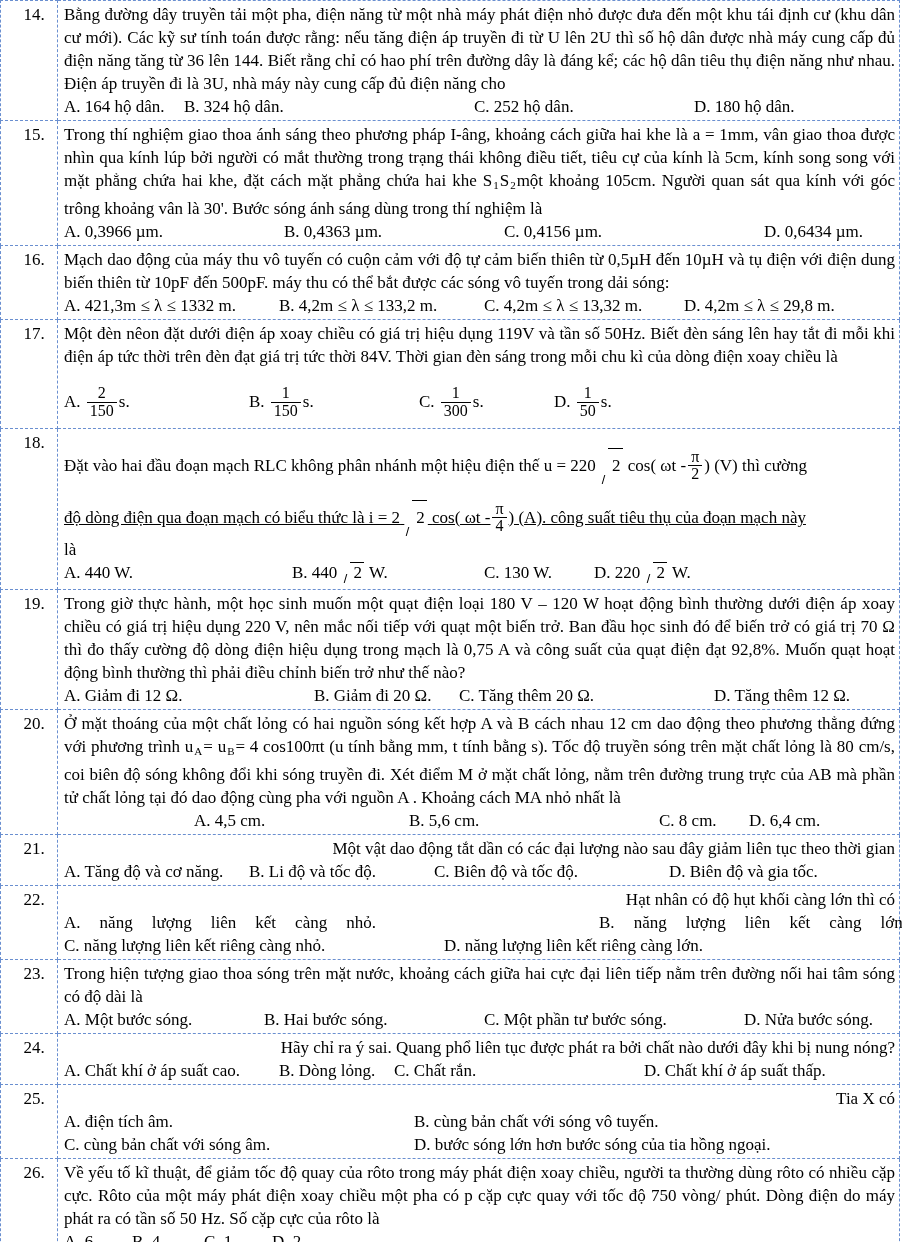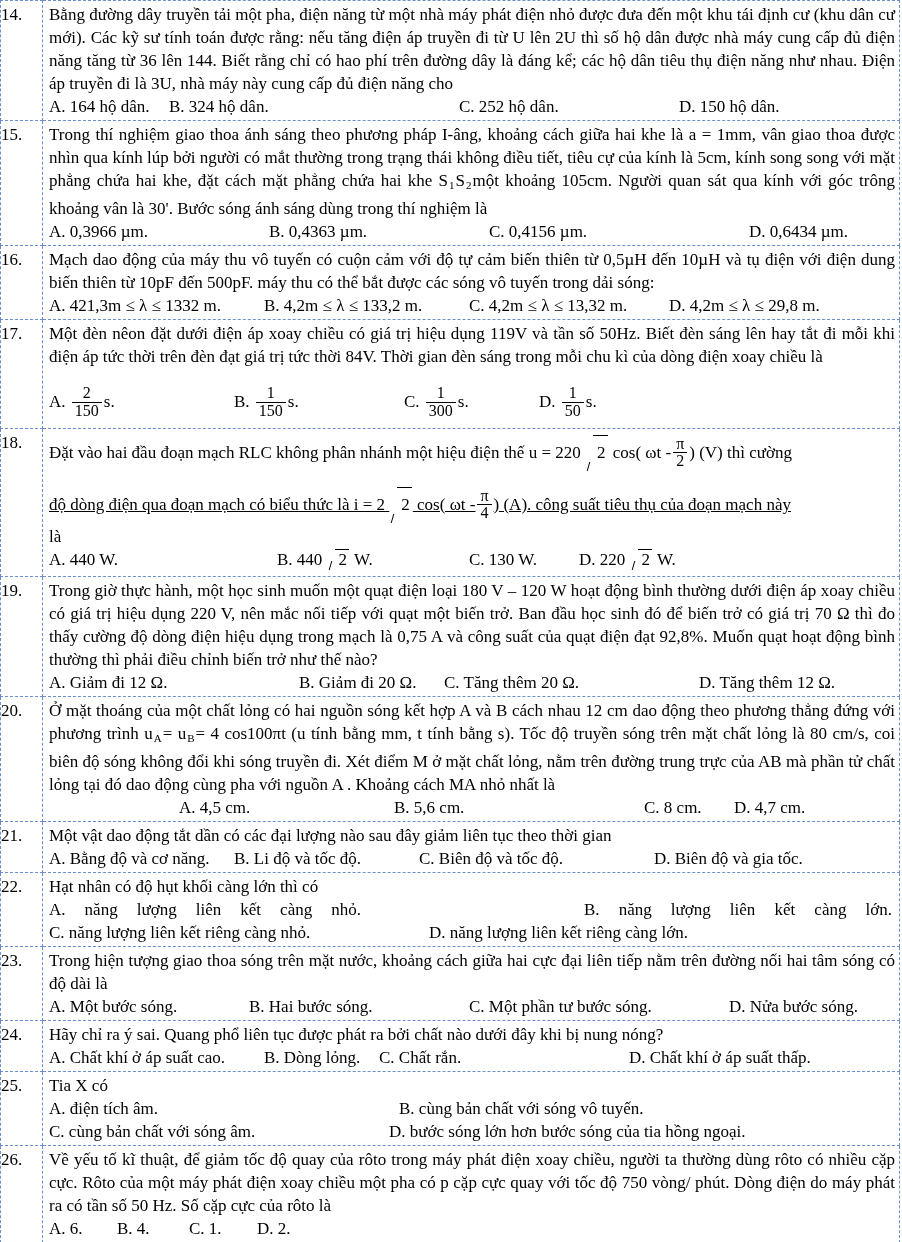--- a/index.html
+++ b/index.html
@@ -30,22 +30,22 @@
   }
 
   table.exam tr {
     vertical-align: top;
   }
 
   td.qnum {
     width: 36px;
     border-right: 1px dashed #6a8fd0;
     border-bottom: 1px dashed #6a8fd0;
-    text-align: left;
-    padding: 2px 5px 2px 0;
+    text-align: center;
+    padding: 2px 5px 2px 15px;
     font-size: 17px;
     line-height: 23px;
     white-space: nowrap;
     margin-top: 25px;
   }
 
   td.qbody {
     border-bottom: 1px dashed #6a8fd0;
     border-right: 1px dashed #6a8fd0;
     padding: 2px 4px 2px 6px;
@@ -58,21 +58,21 @@
     border-top: 1px dashed #6a8fd0;
   }
   td.qnum {
     border-left: 1px dashed #6a8fd0;
   }
 
   .stem {
     text-align: justify;
     text-justify: inter-word;
   }
-  .stem.nojust { text-align: left; }
+  .stem.nojust { text-align: right; }
 
   
   .row-tabs { display: block; width: 100%; position: relative; height: 23px; }
   .row-tabs .opt { position: absolute; top: 0; }
 
   .frac {
     display: inline-block;
     vertical-align: middle;
     text-align: center;
     line-height: 1.05;
@@ -124,21 +124,21 @@
 
   <tbody>
         <tr>
     <td class="qnum">14.</td>
     <td class="qbody">
       <div class="stem">Bằng đường dây truyền tải một pha, điện năng từ một nhà máy phát điện nhỏ được đưa đến một khu tái định cư (khu dân cư mới). Các kỹ sư tính toán được rằng: nếu tăng điện áp truyền đi từ U lên 2U thì số hộ dân được nhà máy cung cấp đủ điện năng tăng từ 36 lên 144. Biết rằng chỉ có hao phí trên đường dây là đáng kể; các hộ dân tiêu thụ điện năng như nhau. Điện áp truyền đi là 3U, nhà máy này cung cấp đủ điện năng cho</div>
       <div class="row-tabs">
         <span class="opt" style="left:0px">A. 164 hộ dân.</span>
         <span class="opt" style="left:120px">B. 324 hộ dân.</span>
         <span class="opt" style="left:410px">C. 252 hộ dân.</span>
-        <span class="opt" style="left:630px">D. 150 hộ dân.</span>
+        <span class="opt" style="left:630px">D. 180 hộ dân.</span>
       </div>
     </td>
   </tr>
 
   <tr>
     <td class="qnum">15.</td>
     <td class="qbody">
       <div class="stem"><span>Trong thí nghiệm giao thoa ánh sáng theo phương pháp I-âng, khoảng cách giữa hai khe là a = 1mm, vân giao thoa được nhìn qua  kính lúp bởi người có mắt thường trong trạng thái không điều tiết, tiêu cự của kính là 5cm, kính song song với mặt phẳng chứa hai khe,  đặt cách mặt phẳng chứa hai khe S</span><sub class="sm">1</sub><span>S</span><sub class="sm">2</sub><span>một khoảng 105cm. Người quan sát qua kính với góc trông khoảng vân là 30'. Bước sóng ánh sáng dùng trong thí nghiệm là</span></div>
       <div class="row-tabs">
         <span class="opt" style="left:0px">A. 0,3966 µm.</span>
@@ -171,21 +171,21 @@
         <span class="opt" style="left:185px; top:10px;"><span>B.</span> <span class="frac"><span class="num">1</span><span class="den">150</span></span><span>s.</span></span>
         <span class="opt" style="left:355px; top:10px;"><span>C.</span> <span class="frac"><span class="num">1</span><span class="den">300</span></span><span>s.</span></span>
         <span class="opt" style="left:490px; top:10px;"><span>D.</span> <span class="frac"><span class="num">1</span><span class="den">50</span></span><span>s.</span></span>
       </div>
     </td>
   </tr>
 
   <tr>
     <td class="qnum">18.</td>
     <td class="qbody">
-      <div class="lh-wide" style="margin-top:3px;"><span>Đặt vào hai đầu đoạn mạch RLC không phân nhánh một hiệu điện thế u = 220</span> <span class="sqrt"><span class="rad">2</span></span> <span>cos( ωt -</span><span class="frac"><span class="num">π</span><span class="den">2</span></span><span>) (V) thì cường</span></div>
+      <div class="lh-wide" style="margin-top:16px;"><span>Đặt vào hai đầu đoạn mạch RLC không phân nhánh một hiệu điện thế u = 220</span> <span class="sqrt"><span class="rad">2</span></span> <span>cos( ωt -</span><span class="frac"><span class="num">π</span><span class="den">2</span></span><span>) (V) thì cường</span></div>
       <div class="lh-wide" style="margin-top:14px;text-decoration:underline;"><span>độ dòng điện qua đoạn mạch có biểu thức là i = 2</span> <span class="sqrt"><span class="rad">2</span></span> <span>cos( ωt -</span><span class="frac"><span class="num">π</span><span class="den">4</span></span><span>) (A). công suất tiêu thụ của đoạn mạch này</span></div>
       <div style="margin-top:1px;">là</div>
       <div class="row-tabs" style="height:26px;">
         <span class="opt" style="left:0px">A. 440 W.</span>
         <span class="opt" style="left:228px"><span>B. 440</span> <span class="sqrt"><span class="rad">2</span></span> <span>W.</span></span>
         <span class="opt" style="left:420px">C. 130 W.</span>
         <span class="opt" style="left:530px"><span>D. 220</span> <span class="sqrt"><span class="rad">2</span></span> <span>W.</span></span>
       </div>
     </td>
   </tr>
@@ -204,31 +204,31 @@
   </tr>
 
   <tr>
     <td class="qnum">20.</td>
     <td class="qbody">
       <div class="stem"><span>Ở mặt thoáng của một chất lỏng có hai nguồn sóng kết hợp A và B cách nhau 12 cm dao động theo phương thẳng đứng với phương trình u</span><sub class="sm">A</sub><span>= u</span><sub class="sm">B</sub><span>= 4 cos100πt (u tính bằng mm, t tính bằng s). Tốc độ truyền sóng trên mặt chất lỏng là 80 cm/s, coi biên độ sóng không đổi khi sóng truyền đi. Xét điểm M ở mặt chất lỏng, nằm trên đường trung trực của AB mà phần tử chất lỏng tại đó dao động cùng pha với nguồn A . Khoảng cách MA nhỏ nhất là</span></div>
       <div class="row-tabs">
         <span class="opt" style="left:130px">A. 4,5 cm.</span>
         <span class="opt" style="left:345px">B. 5,6 cm.</span>
         <span class="opt" style="left:595px">C. 8 cm.</span>
-        <span class="opt" style="left:685px">D. 4,7 cm.</span>
+        <span class="opt" style="left:685px">D. 6,4 cm.</span>
       </div>
     </td>
   </tr>
 
   <tr>
     <td class="qnum">21.</td>
     <td class="qbody">
       <div class="stem nojust">Một vật dao động tắt dần có các đại lượng nào sau đây giảm liên tục theo thời gian</div>
       <div class="row-tabs">
-        <span class="opt" style="left:0px">A. Bằng độ và cơ năng.</span>
+        <span class="opt" style="left:0px">A. Tăng độ và cơ năng.</span>
         <span class="opt" style="left:185px">B. Li độ và tốc độ.</span>
         <span class="opt" style="left:370px">C. Biên độ và tốc độ.</span>
         <span class="opt" style="left:605px">D. Biên độ và gia tốc.</span>
       </div>
     </td>
   </tr>
 
   <tr>
     <td class="qnum">22.</td>
     <td class="qbody">
@@ -273,21 +273,21 @@
   <tr>
     <td class="qnum">25.</td>
     <td class="qbody">
       <div class="stem nojust">Tia X có</div>
       <div class="row-tabs">
         <span class="opt" style="left:0px">A. điện tích âm.</span>
         <span class="opt" style="left:350px">B. cùng bản chất với sóng vô tuyến.</span>
       </div>
       <div class="row-tabs">
         <span class="opt" style="left:0px">C. cùng bản chất với sóng âm.</span>
-        <span class="opt" style="left:340px">D. bước sóng lớn hơn bước sóng của tia hồng ngoại.</span>
+        <span class="opt" style="left:350px">D. bước sóng lớn hơn bước sóng của tia hồng ngoại.</span>
       </div>
     </td>
   </tr>
 
   <tr>
     <td class="qnum">26.</td>
     <td class="qbody">
       <div class="stem">Về yếu tố kĩ thuật, để giảm tốc độ quay của rôto trong máy phát điện xoay chiều, người ta thường dùng rôto có nhiều cặp cực. Rôto của một máy phát điện xoay chiều một pha có p cặp cực quay với tốc độ 750 vòng/ phút. Dòng điện do máy phát ra có tần số 50 Hz. Số cặp cực của rôto là</div>
       <div class="row-tabs">
         <span class="opt" style="left:0px">A. 6.</span>

